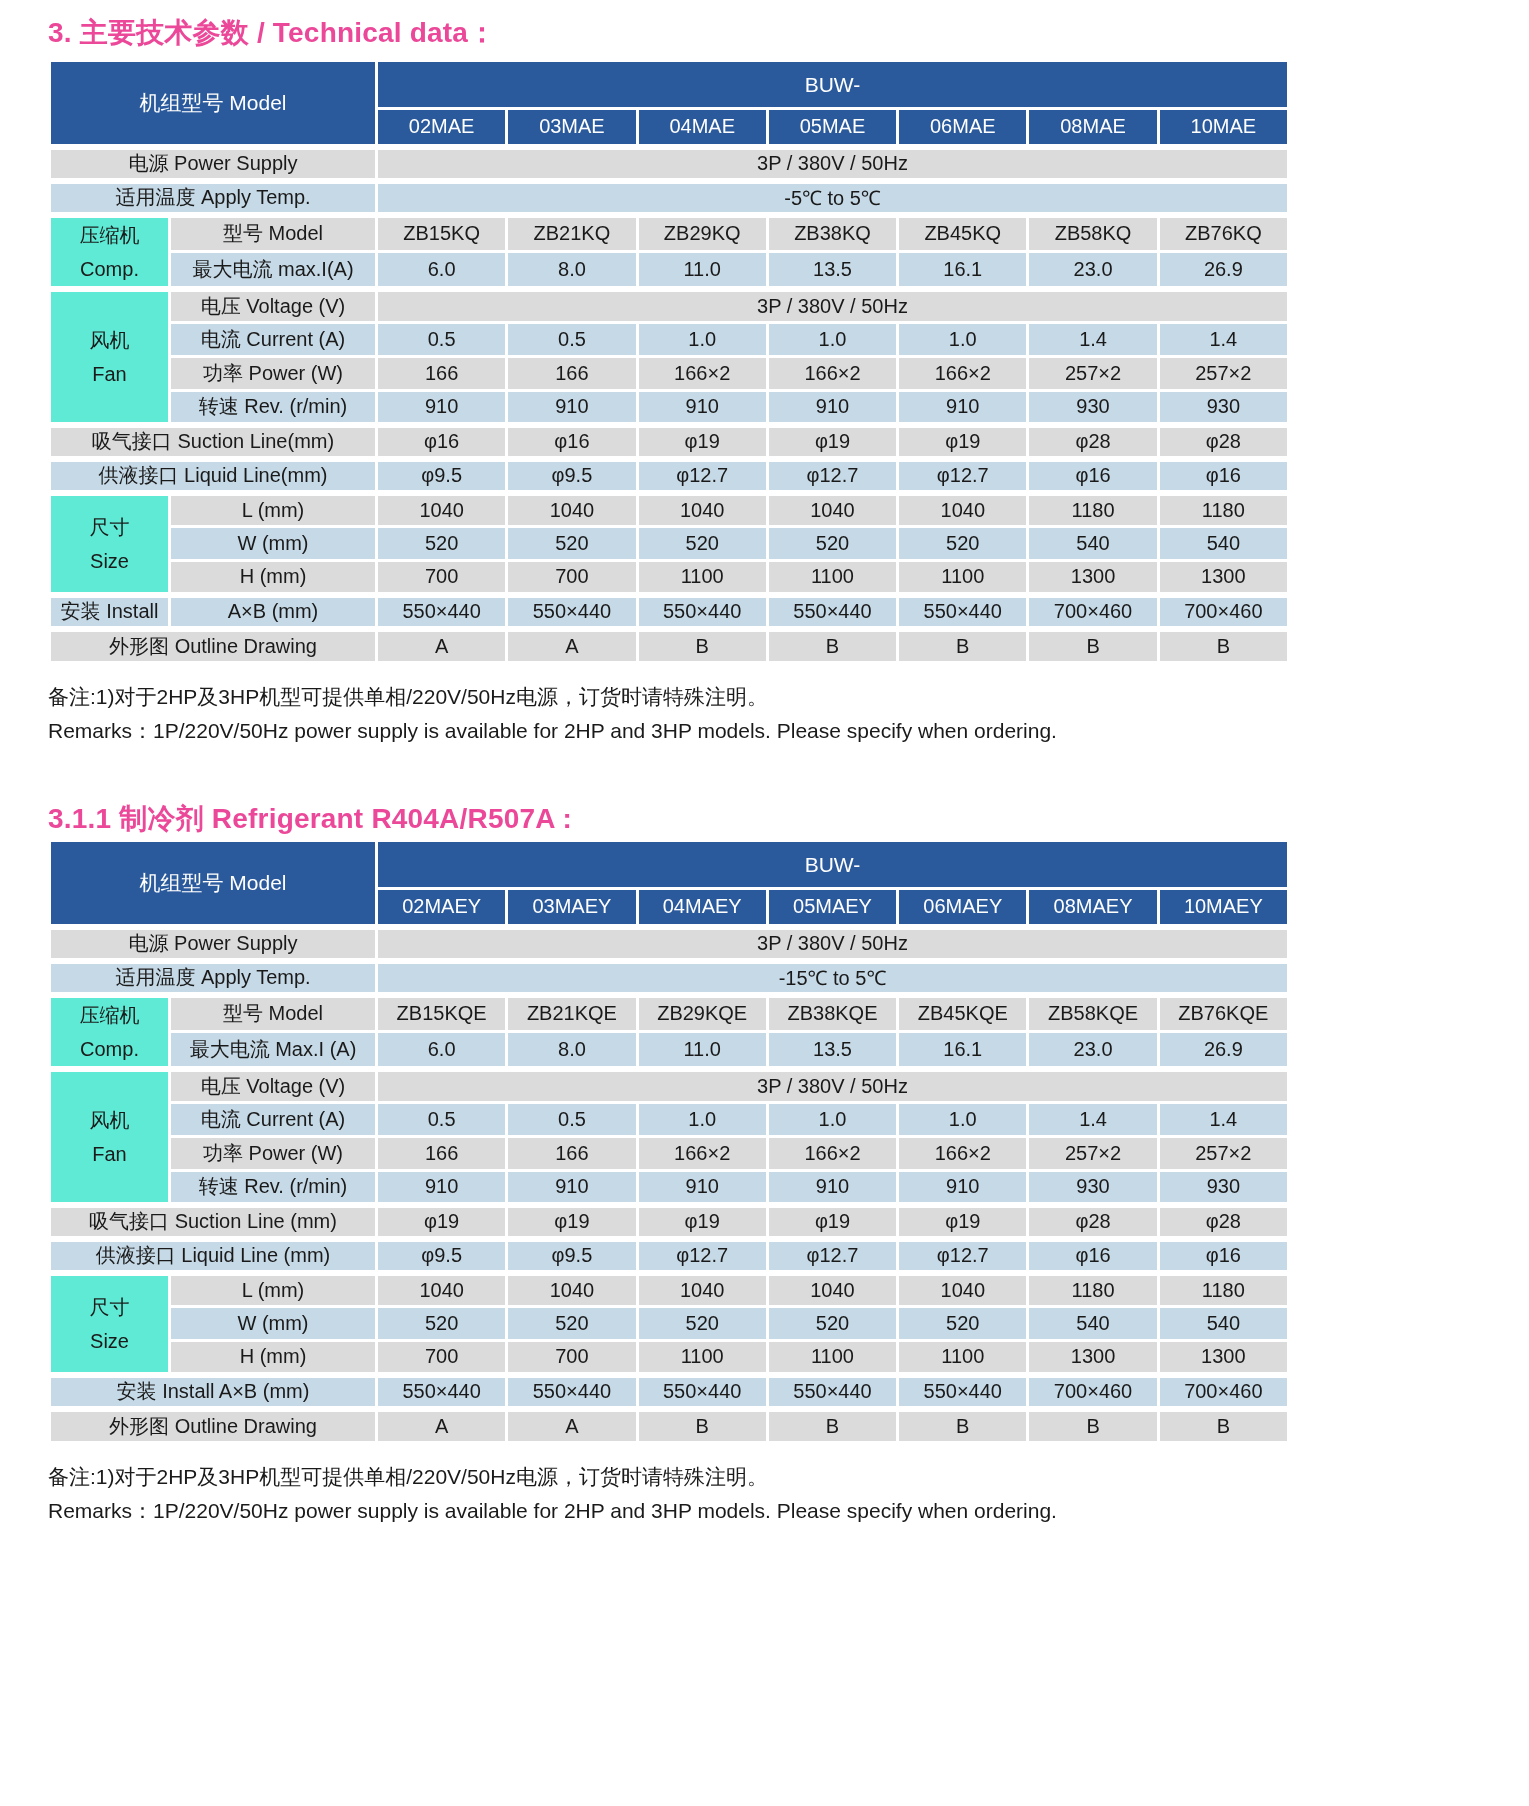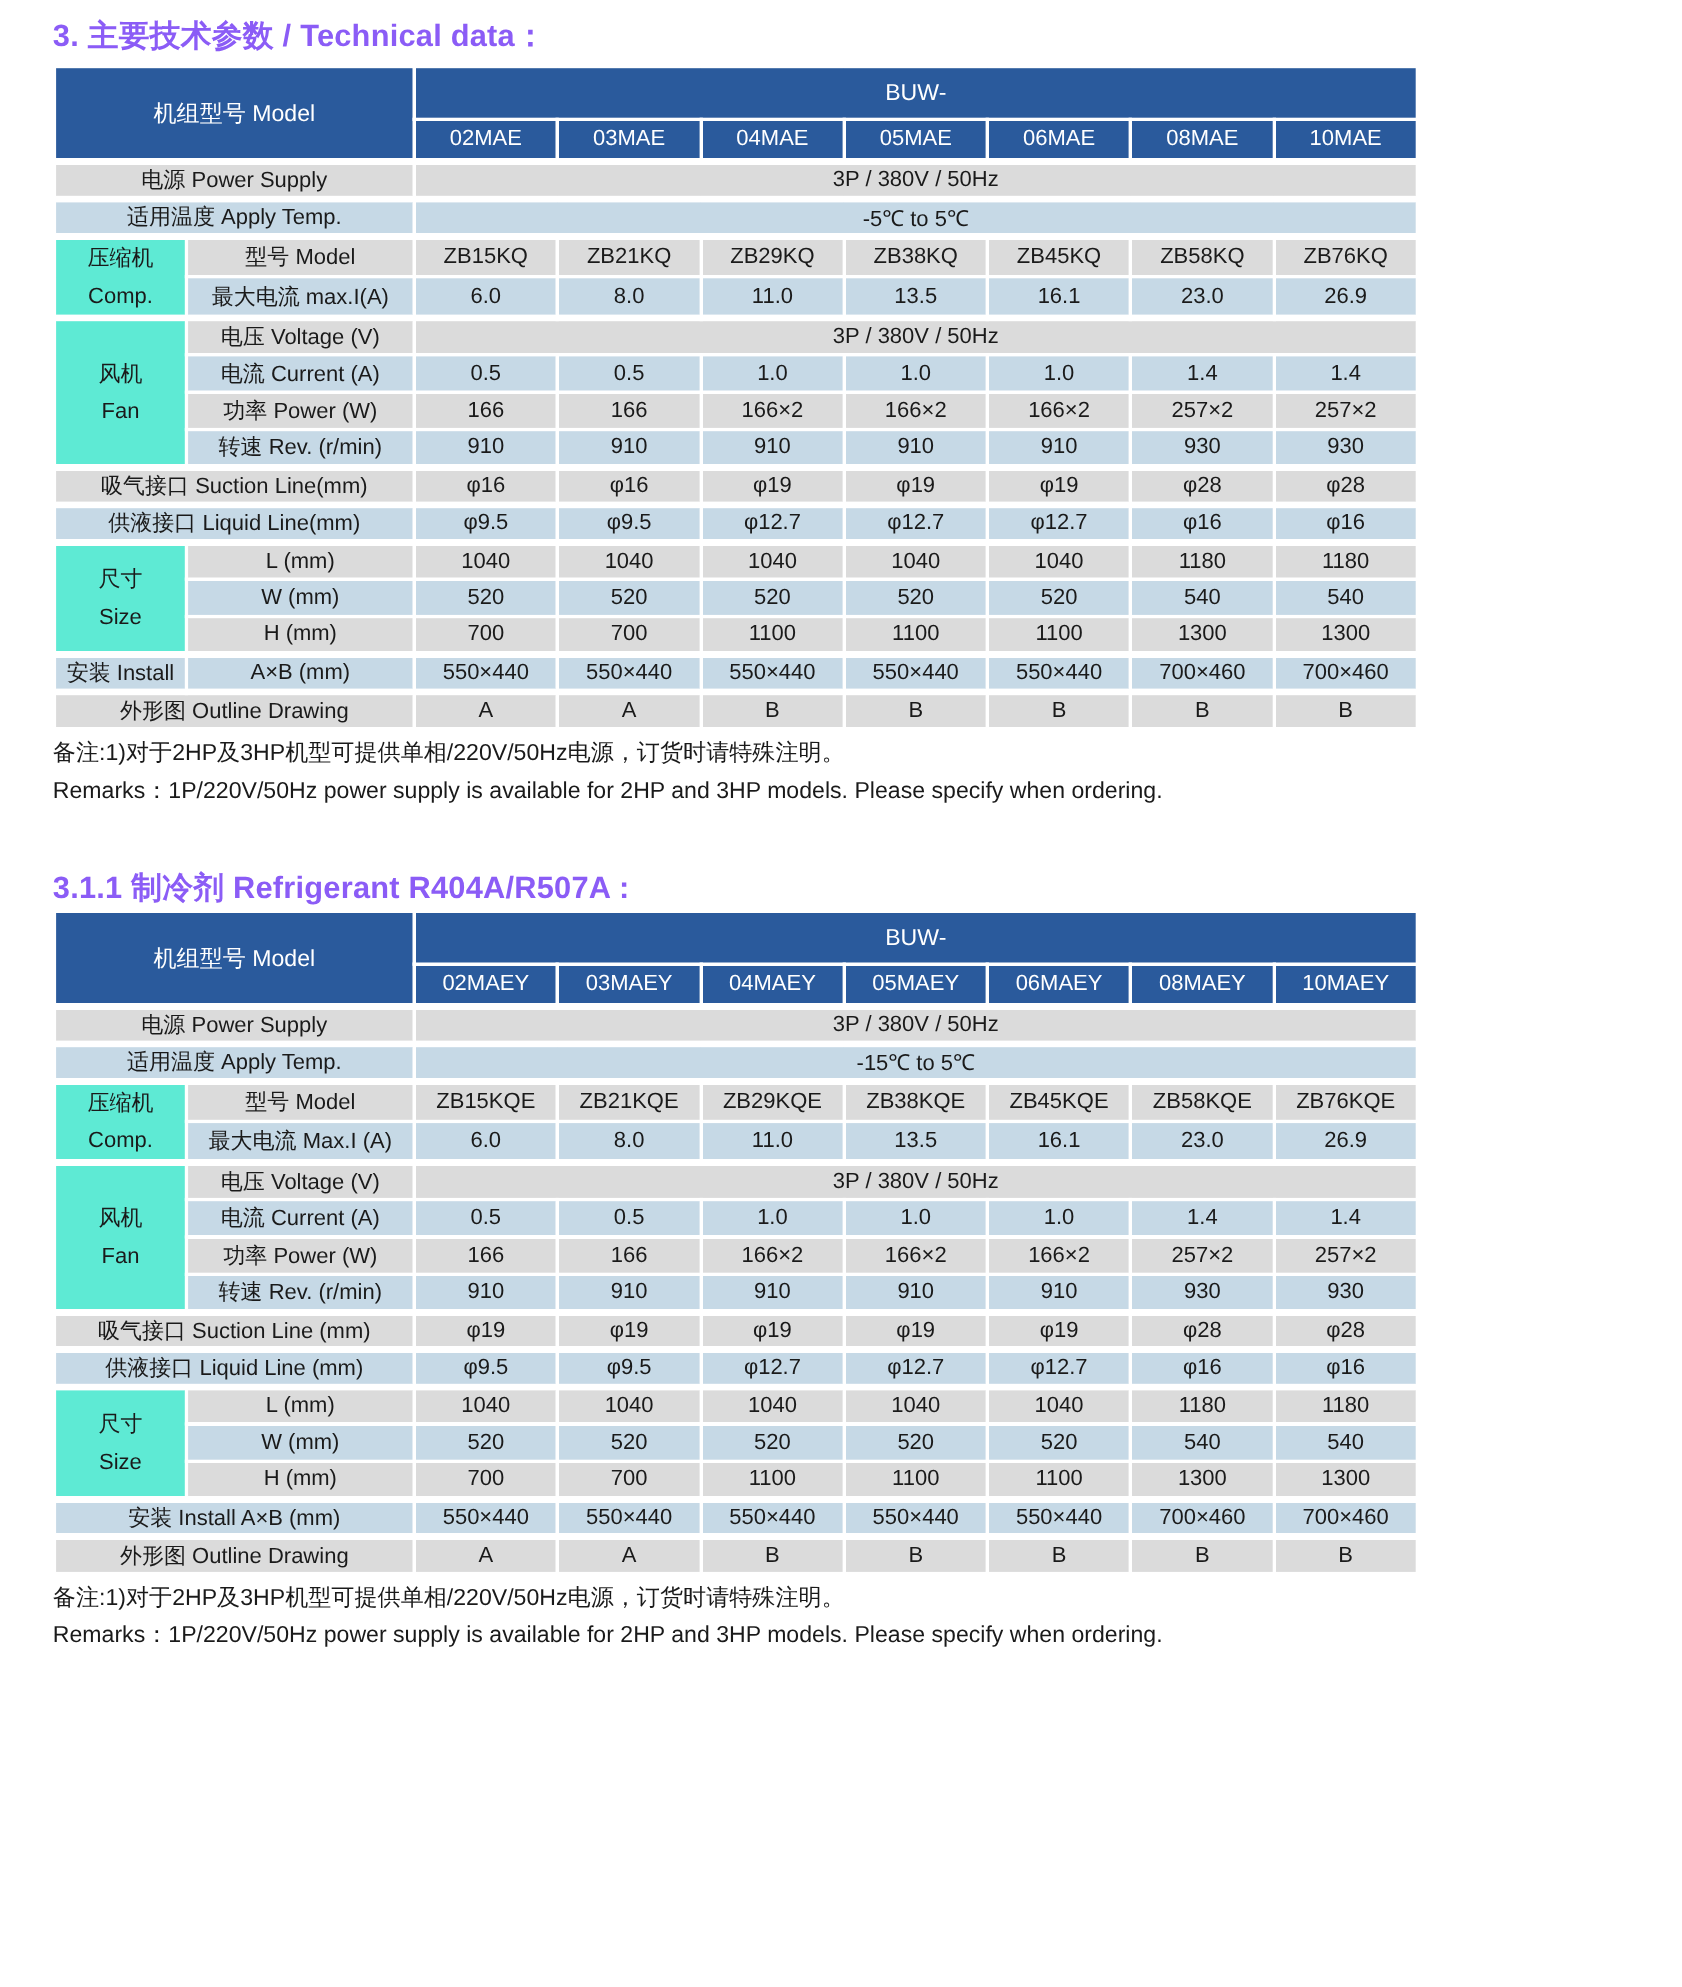--- a/index.html
+++ b/index.html
@@ -7,21 +7,21 @@
   body {
     width: 1529px;
     min-height: 1806px;
     background: #ffffff;
     font-family: "Liberation Sans", sans-serif;
     color: #1a1a1a;
   }
   .content { padding: 16px 0 40px 48px; }
 
   .title {
-    color: #8b5cf6;
+    color: #ec4899;
     font-weight: bold;
     font-size: 28px;
     line-height: 33px;
     letter-spacing: 0.2px;
   }
   .sec2-title { margin-top: 54px; margin-bottom: 4px; }
   .titles { margin-bottom: 10px; }
 
   table.spec {
     border-collapse: collapse;
@@ -44,21 +44,21 @@
   tr.hrow1 td { height: 48px; font-size: 21px; }
   tr.hrow2 td { height: 38px; font-size: 20px; margin-left: 12px; }
 
   .sa { background: #dbdbdb; }
   .sb { background: #c6d9e6; }
   .gcell { background: #5eead4; font-size: 21px; }
   .gcell .gline { line-height: 34px; }
   .lab { font-size: 20px; }
   .val { font-size: 20px; }
 
-  .remark { font-size: 21px; line-height: 34px; margin-top: 4px; color: #1a1a1a; }
+  .remark { font-size: 21px; line-height: 34px; margin-top: 16px; color: #1a1a1a; }
   .remark div { white-space: nowrap; }
 </style>
 </head>
 <body>
 
 <div class="content">
 
   <div class="titles">
     <div class="title">3. 主要技术参数 / Technical data：</div>
   </div>

